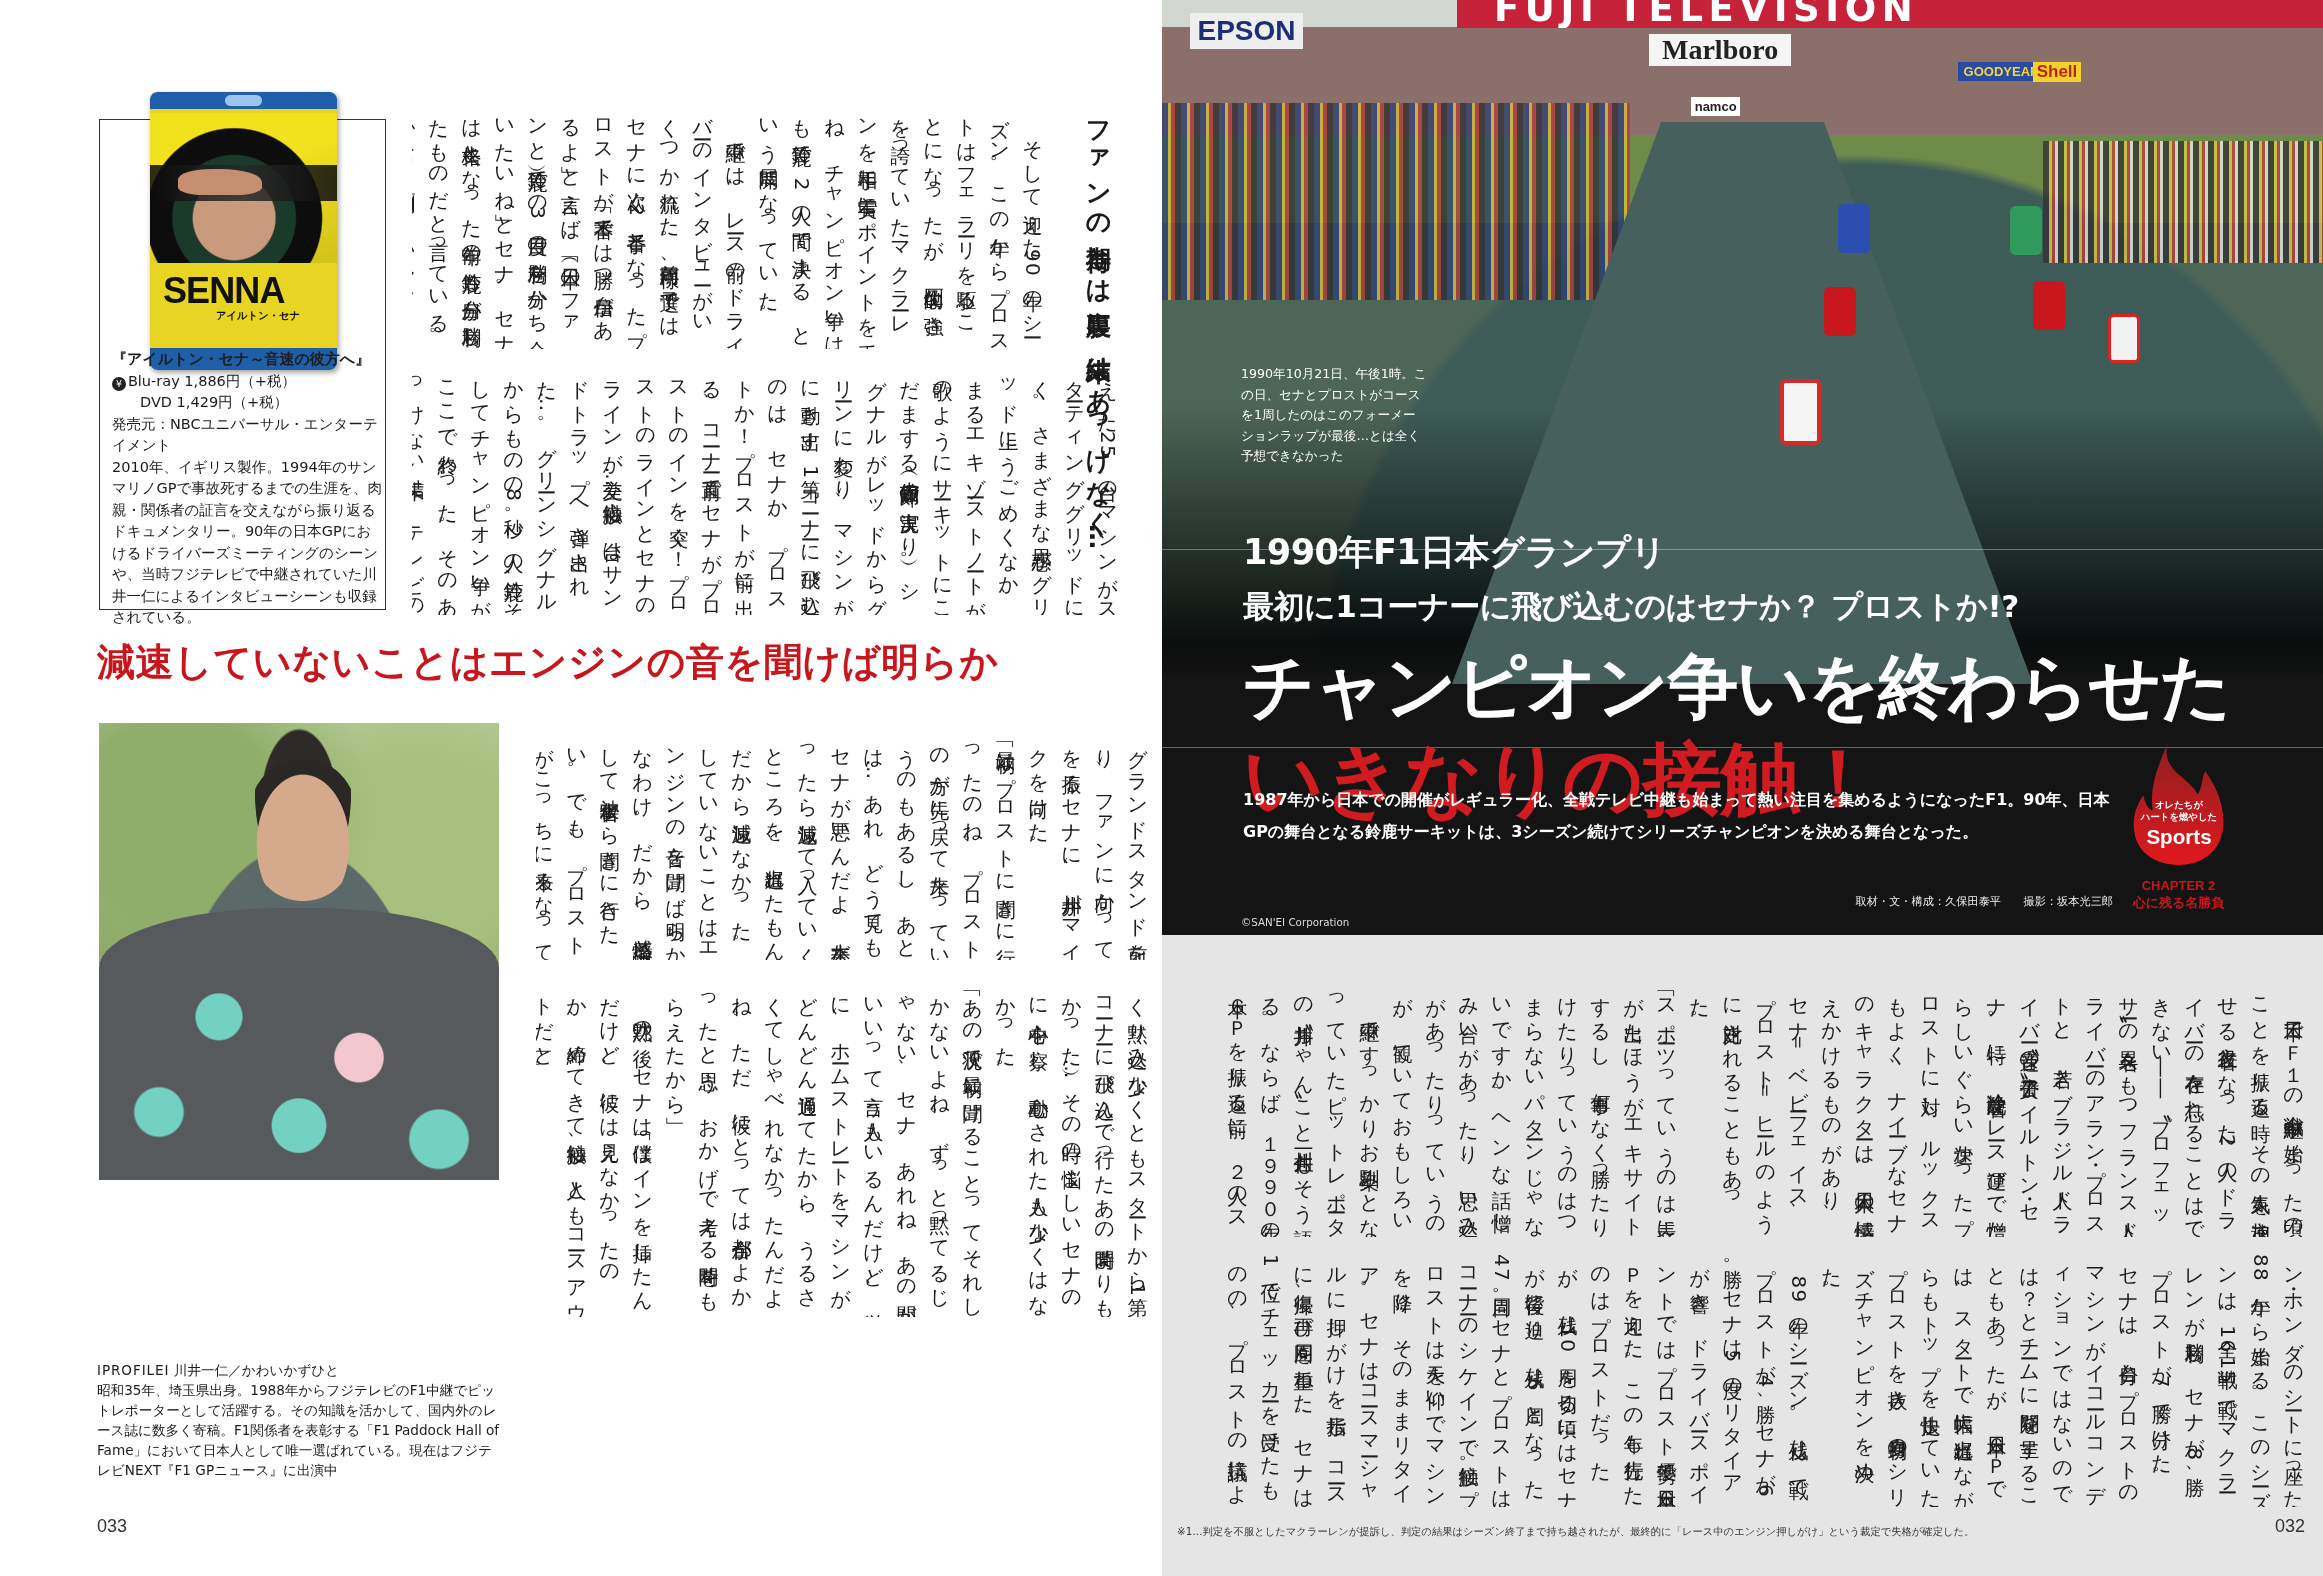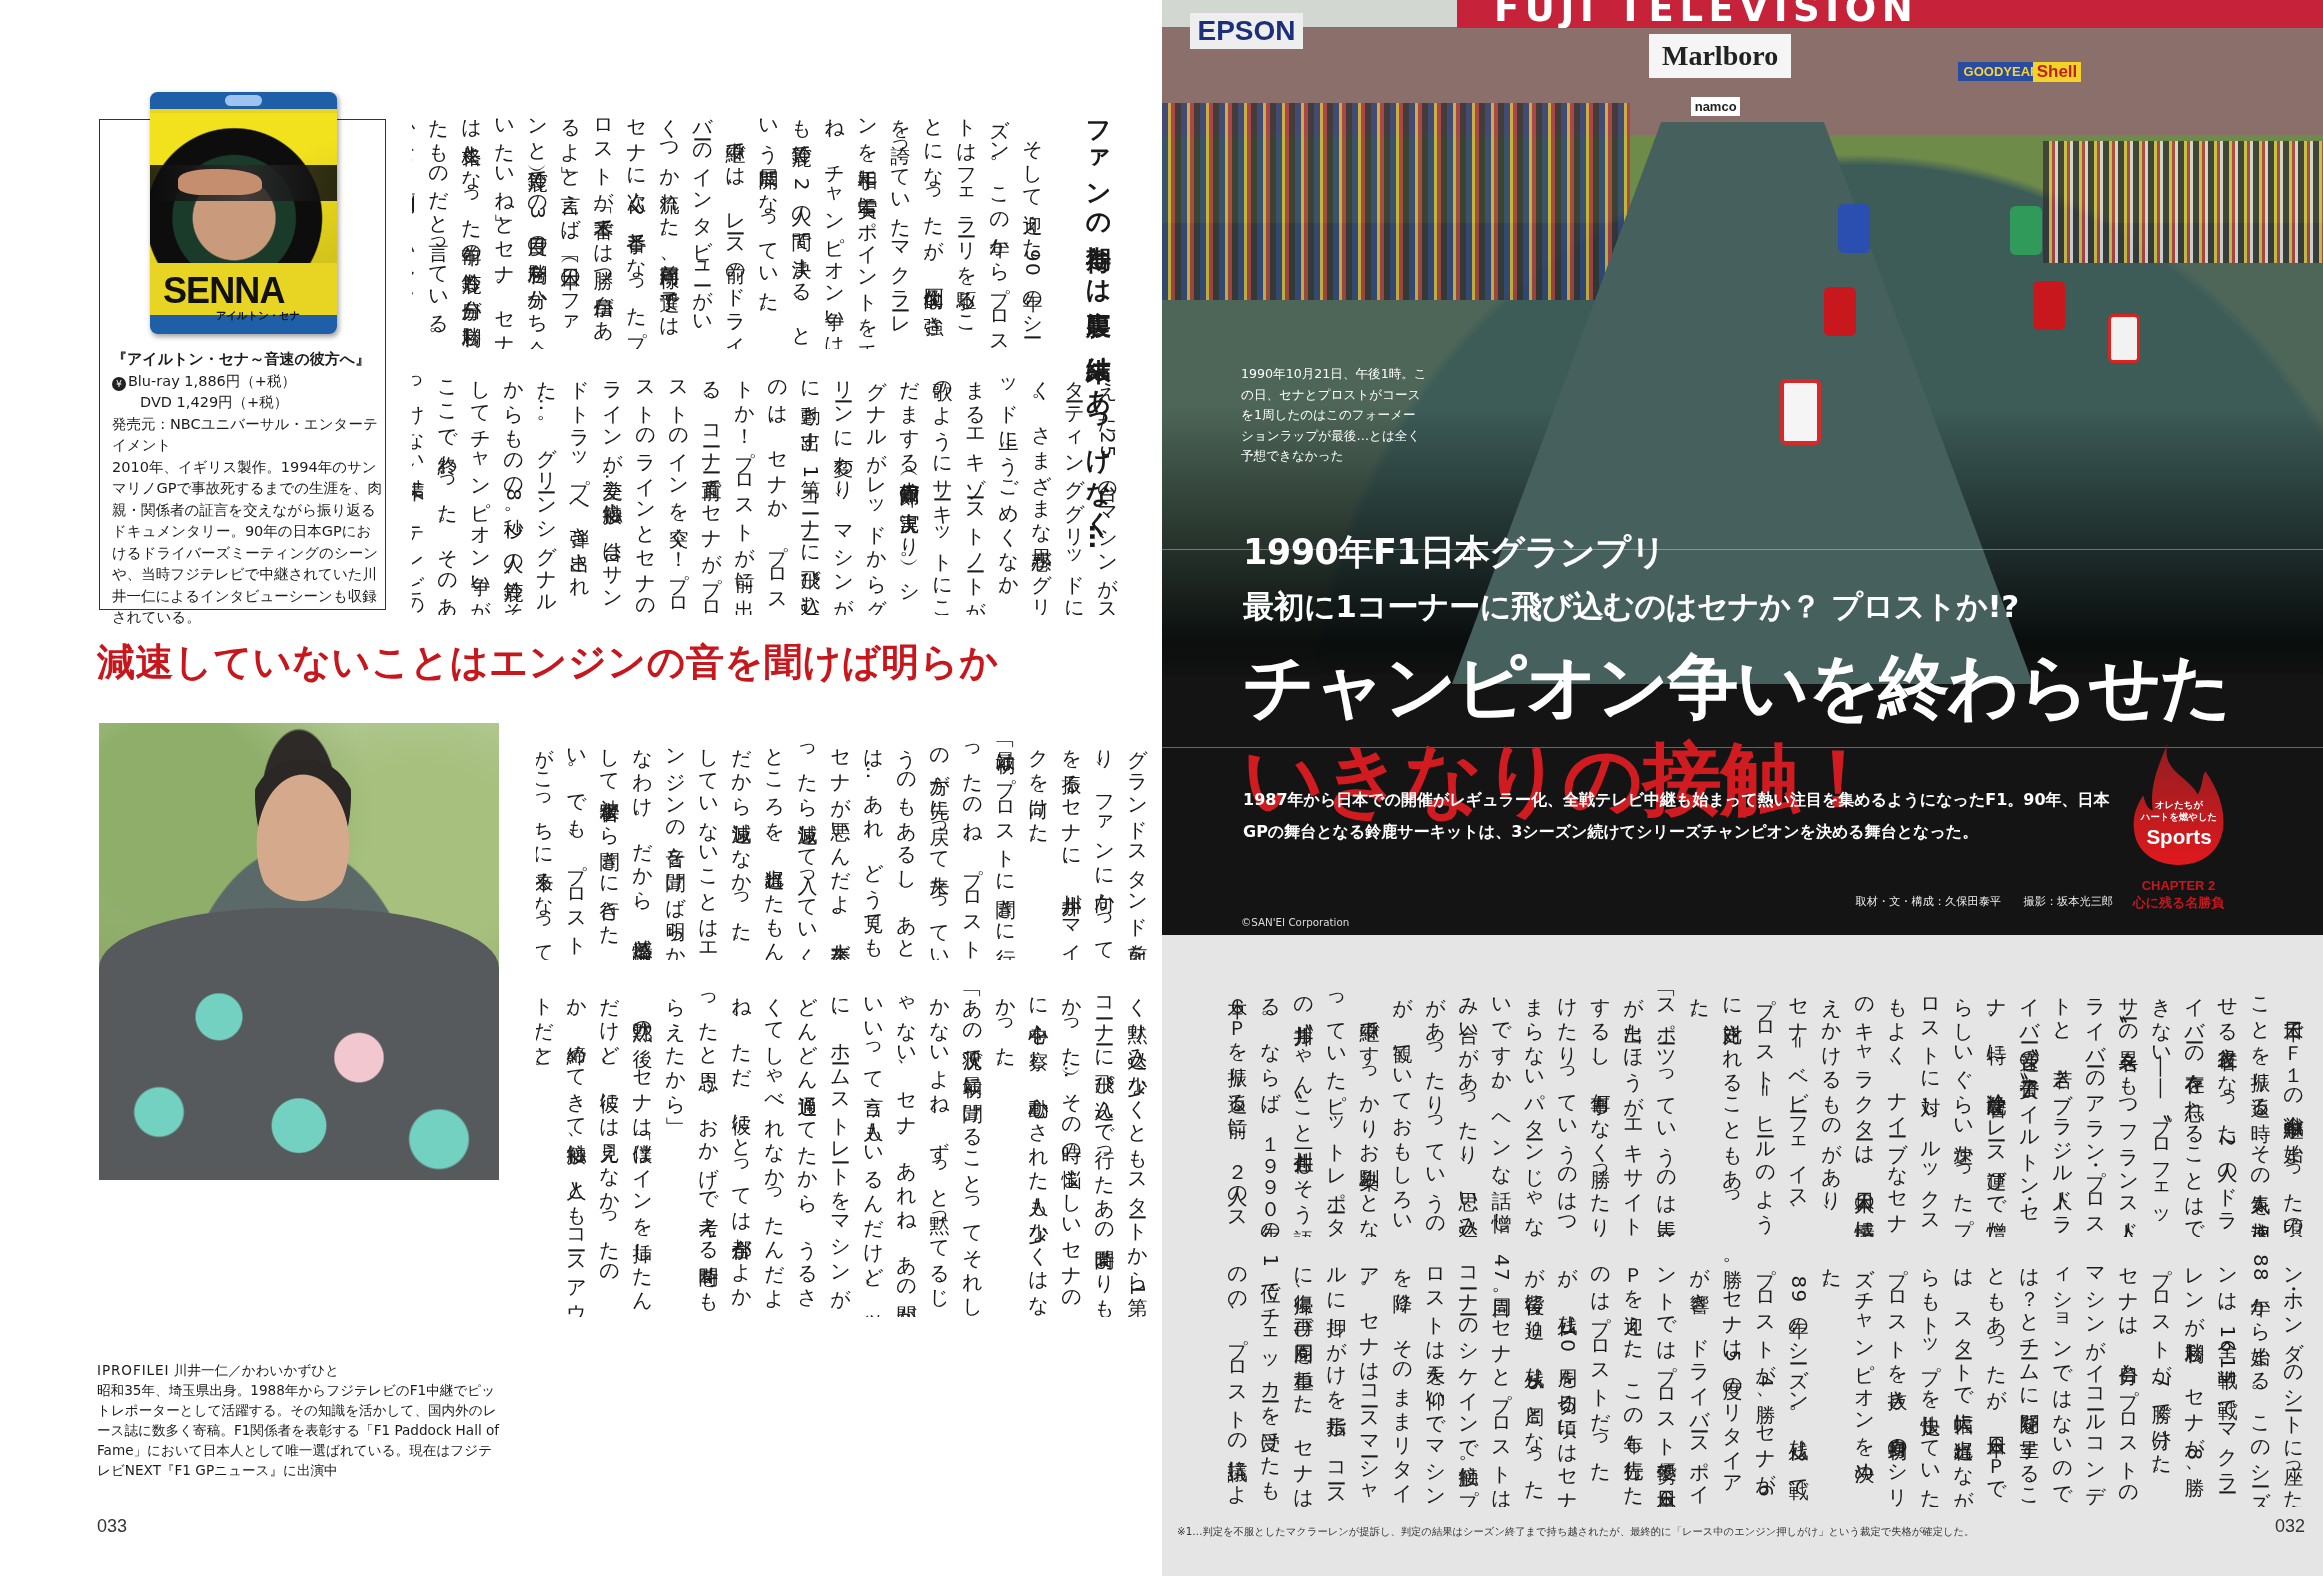--- a/index.html
+++ b/index.html
@@ -23,21 +23,21 @@
     white-space: pre-wrap;
     overflow: hidden;
   }
 
   
   .dvd-box {
     position: absolute; left: 99px; top: 119px; width: 287px; height: 491px;
     border: 1.9px solid #333;
   }
   .dvd-cover {
-    position: absolute; left: 150px; top: 92px; width: 187px; height: 242px;
+    position: absolute; left: 150px; top: 92px; width: 187px; height: 278px;
     border-radius: 7.5px;
     background: linear-gradient(180deg, #1f5fa8 0 17px, #e8d423 17px 92%, #1f5fa8 92%);
     box-shadow: 1.9px 2.8px 5.6px rgba(0,0,0,0.35);
     overflow: hidden;
   }
   .dvd-helmet {
     position: absolute; left: 0; top: 20.6px; width: 187px; height: 150px;
     background: radial-gradient(ellipse at 45% 70%, #c99a7c 0 28%, #1b3b2a 29% 42%, #0d0d0d 43% 60%, transparent 61%),
                 linear-gradient(160deg, #f2e21e 0 40%, #d2c21a 100%);
   }
@@ -220,21 +220,21 @@
 
 <div class="page page-right">
 
   <div class="hero">
     <div class="hero-photo">
       <div class="crowd-l"></div>
       <div class="crowd-r"></div>
       <div class="track"></div>
       <div class="hero-banner">FUJI TELEVISION</div>
       <div class="hero-sign" style="left:28px; top:13px; background:#eee; color:#1c2f7a; font-size:28px; padding:1.9px 7.5px;">EPSON</div>
-      <div class="hero-sign" style="left:487px; top:34px; background:#f5f5f5; color:#222; font-size:28px; padding:6px 13px; font-family:'Liberation Serif',serif;">Marlboro</div>
+      <div class="hero-sign" style="left:487px; top:34px; background:#f5f5f5; color:#222; font-size:28px; padding:0 13px; font-family:'Liberation Serif',serif;">Marlboro</div>
       <div class="hero-sign" style="left:796px; top:62px; background:#2a4ca0; color:#f7d43a; font-size:13px; padding:1.9px 5.6px;">GOODYEAR</div>
       <div class="hero-sign" style="left:871px; top:62px; background:#f3d22a; color:#c21f1f; font-size:17px; padding:0 3.7px;">Shell</div>
       <div class="hero-sign" style="left:529px; top:97px; background:#fff; color:#222; font-size:13px; padding:1.9px 3.7px;">namco</div>
       <div class="car" style="left:676px; top:204px; background:#2a4fb0;"></div>
       <div class="car" style="left:848px; top:206px; background:#2f9a5a;"></div>
       <div class="car" style="left:662px; top:287px; background:#c8181d;"></div>
       <div class="car" style="left:871px; top:281px; background:#c8181d;"></div>
       <div class="car" style="left:946px; top:314px; background:#f2f2f2; border:3.7px solid #d22;"></div>
       <div class="car" style="left:618px; top:379px; width:41px; height:66px; background:#f5f5f5; border:4.7px solid #d52a2a;"></div>
     </div>

